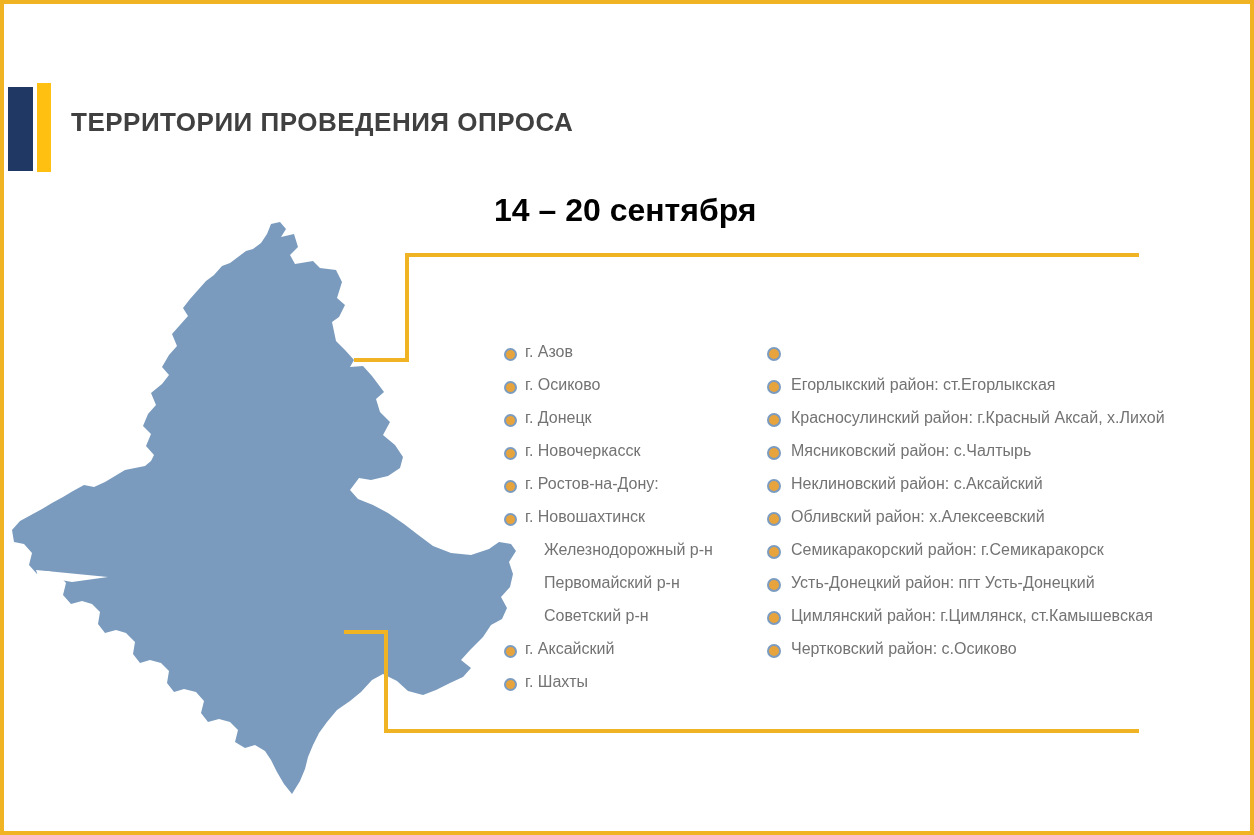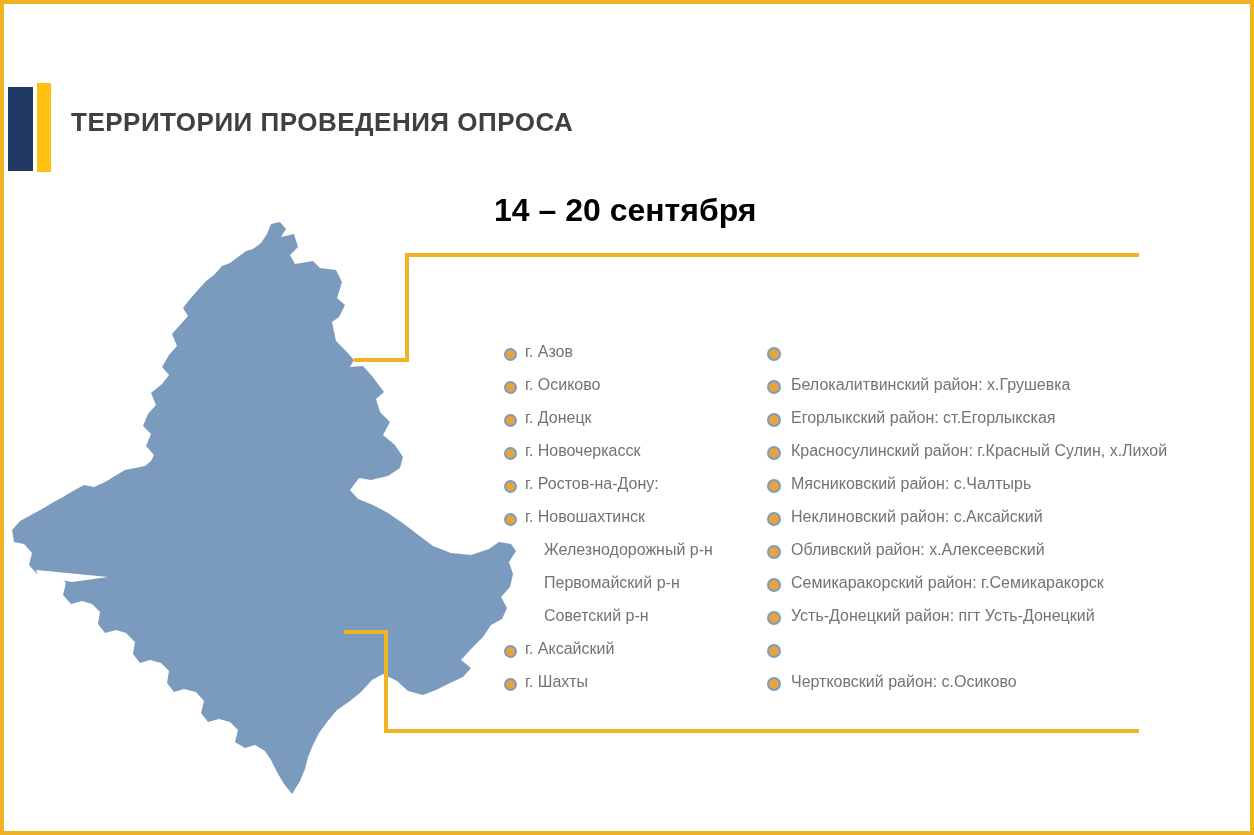--- a/index.html
+++ b/index.html
@@ -136,29 +136,25 @@
     <span class="dot"></span>
     <span class="txt">г. Шахты</span>
   </li>
     </ul>
   <ul class="list districts" id="districts-list">
       <li class="item">
     <span class="dot"></span>
   </li>
       <li class="item">
     <span class="dot"></span>
-    <span class="txt">Белокалитвинский район: х.Грушевка</span>
-  </li>
-      <li class="item">
-    <span class="dot"></span>
     <span class="txt">Егорлыкский район: ст.Егорлыкская</span>
   </li>
       <li class="item">
     <span class="dot"></span>
-    <span class="txt">Красносулинский район: г.Красный Сулин, х.Лихой</span>
+    <span class="txt">Красносулинский район: г.Красный Аксай, х.Лихой</span>
   </li>
       <li class="item">
     <span class="dot"></span>
     <span class="txt">Мясниковский район: с.Чалтырь</span>
   </li>
       <li class="item">
     <span class="dot"></span>
     <span class="txt">Неклиновский район: с.Аксайский</span>
   </li>
       <li class="item">
@@ -168,20 +164,21 @@
       <li class="item">
     <span class="dot"></span>
     <span class="txt">Семикаракорский район: г.Семикаракорск</span>
   </li>
       <li class="item">
     <span class="dot"></span>
     <span class="txt">Усть-Донецкий район: пгт Усть-Донецкий</span>
   </li>
       <li class="item">
     <span class="dot"></span>
+    <span class="txt">Цимлянский район: г.Цимлянск, ст.Камышевская</span>
   </li>
       <li class="item">
     <span class="dot"></span>
     <span class="txt">Чертковский район: с.Осиково</span>
   </li>
     </ul>
 
 </div>
 
 </body></html>

